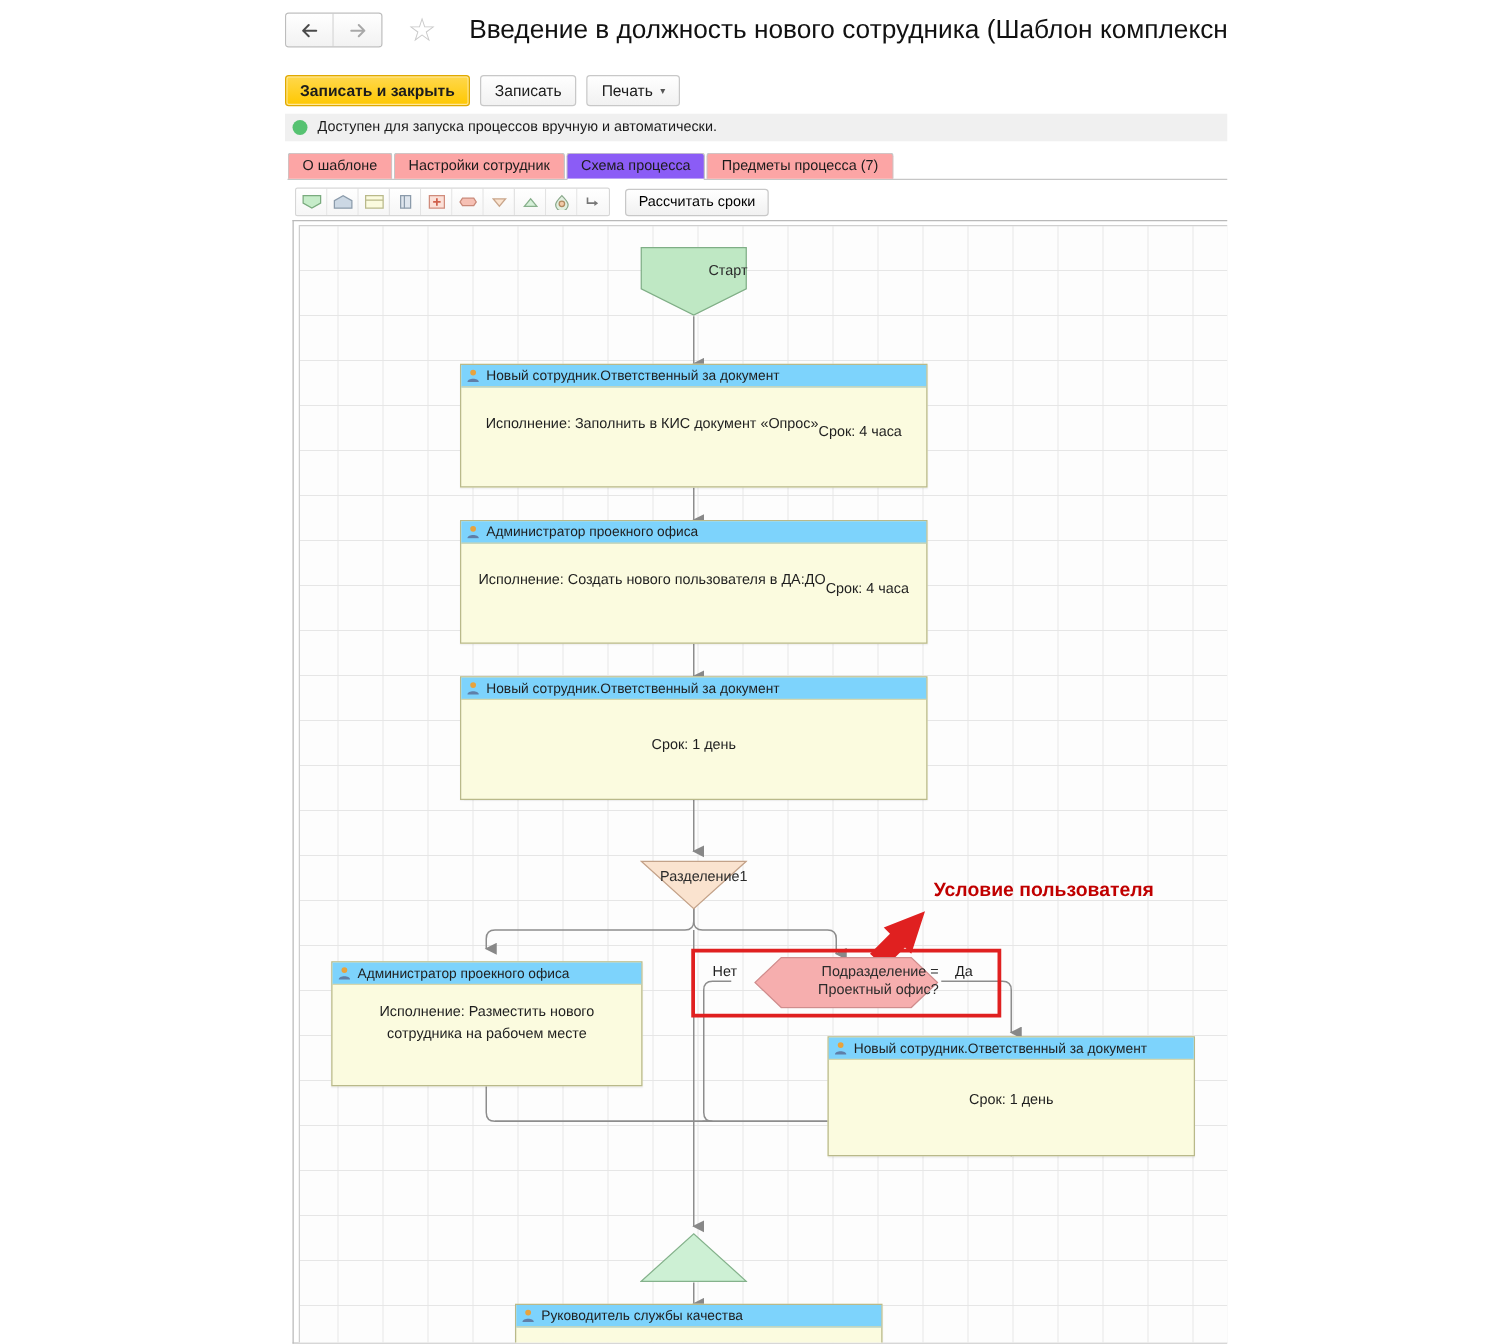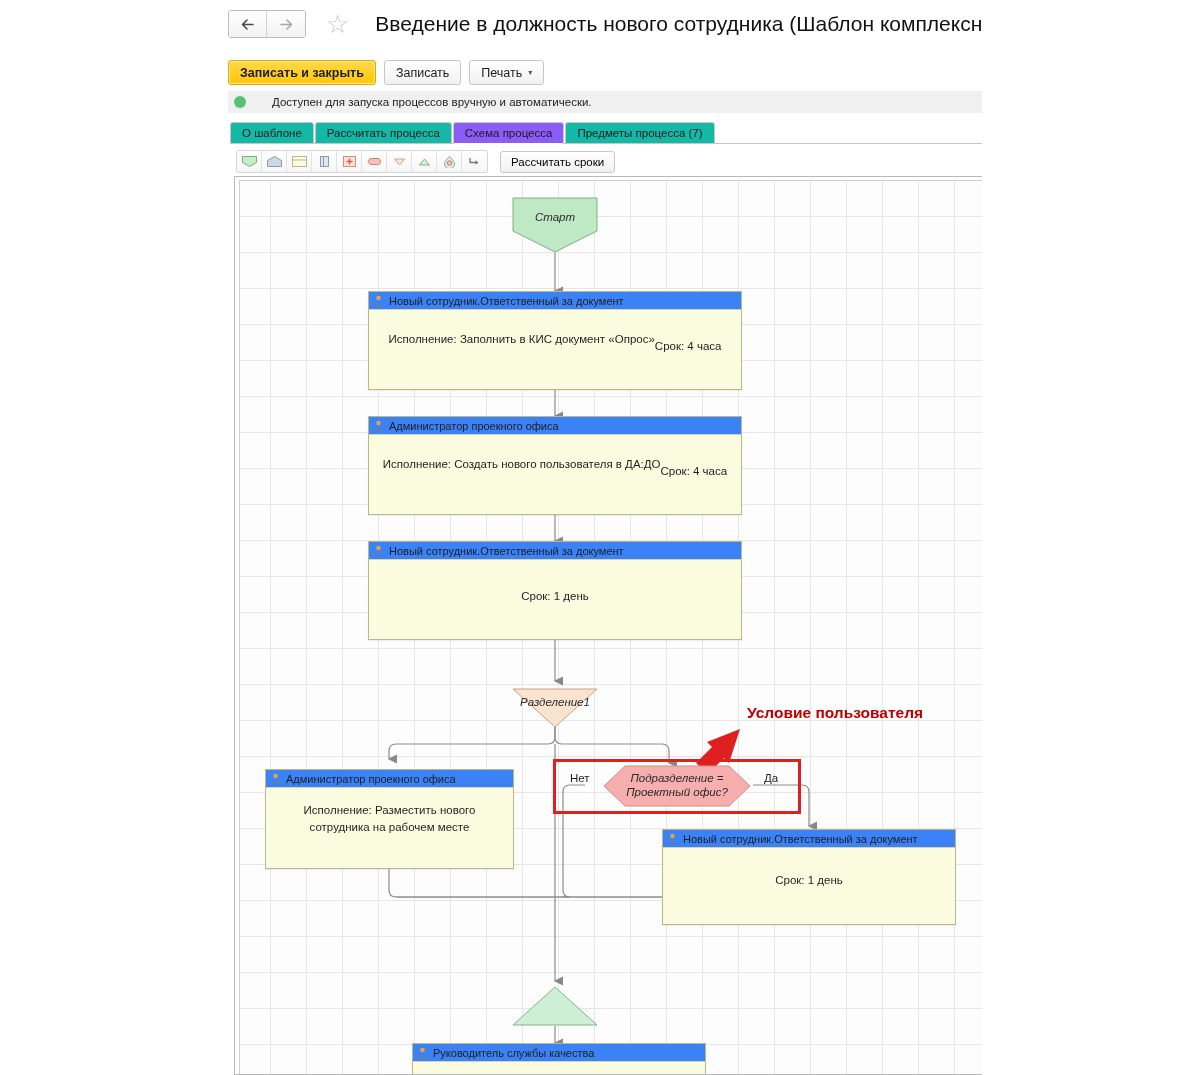--- a/index.html
+++ b/index.html
@@ -86,36 +86,36 @@
     background: #f0f0f0;
     display: flex; align-items: center;
     padding-left: 6px;
   }
   .dot-green {
     width: 12px; height: 12px; border-radius: 50%;
     background: #56c271;
     margin-right: 8px;
     flex: none;
   }
-  .statustext { font-size: 11.5px; color: #1c1c1c; margin-left: 18px; }
+  .statustext { font-size: 11.5px; color: #1c1c1c; }
 
   
   .tabs {
     position: absolute; left: 230px; top: 122px;
     width: 752px; height: 22px;
     display: flex; align-items: flex-end;
     border-bottom: 1px solid #c6c6c6;
   }
   .tab {
     height: 21px;
     padding: 0 11px;
     font-size: 11.5px;
     color: #1c1c1c;
     display: flex; align-items: center;
-    background: #14b8a6;
+    background: #fca5a5;
     border: 1px solid #c6c6c6;
     border-bottom: none;
     border-radius: 3px 3px 0 0;
     margin-right: 1px;
     cursor: pointer;
     white-space: nowrap;
   }
   .tab.active {
     background: #8b5cf6;
     position: relative;
@@ -185,40 +185,39 @@
     background: #fbfbdf;
     border: 1px solid #b9b98a;
     box-shadow: 0 1px 1px rgba(0,0,0,.06);
   }
   .task-head {
     height: 18px;
     border-bottom: 1px solid #d6d6ac;
     display: flex; align-items: center;
     padding-left: 4px;
     font-size: 11px; color: #1f1f1f;
-    background: #3b82f6;
+    background: #7dd3fc;
     white-space: nowrap;
   }
   .person-icon { flex: none; margin-right: 5px; display:flex; }
   .task-body {
     display: flex; flex-direction: row;
     align-items: center; justify-content: center;
     padding: 14px 8px 10px;
     font-size: 11.5px; color: #1f1f1f;
     text-align: center;
     line-height: 1.45;
   }
   .task-body .dur { margin-top: 14px; }
 
   .shape-label {
     position: absolute; left: 0; right: 0;
-    text-align: center;
+    text-align: right;
     font-size: 11.5px; color: #2b2b2b;
     pointer-events: none;
-    font-style: italic;
   }
 
   
   .redbox {
     position: absolute;
     border: 3px solid #e02020;
     background: transparent;
   }
   .annot {
     position: absolute;
@@ -263,21 +262,21 @@
     </div>
   </div>
 
   <div class="statusbar">
     <div class="dot-green"></div>
     <div class="statustext">Доступен для запуска процессов вручную и автоматически.</div>
   </div>
 
   <div class="tabs">
     <div class="tab">О шаблоне</div>
-    <div class="tab">Рассчитать процесса</div>
+    <div class="tab">Настройки сотрудник</div>
     <div class="tab active">Схема процесса</div>
     <div class="tab">Предметы процесса (7)</div>
   </div>
 
   <div class="designer-toolbar">
     <div class="icongroup">
       <div class="iconbtn">
         <svg width="17" height="13" viewBox="0 0 17 13">
             <path d="M1.5 1.5 H15.5 V7.5 L8.5 11.5 L1.5 7.5 Z" fill="#c6ecc9" stroke="#7aab7e" stroke-width="1"></path>
           </svg>

